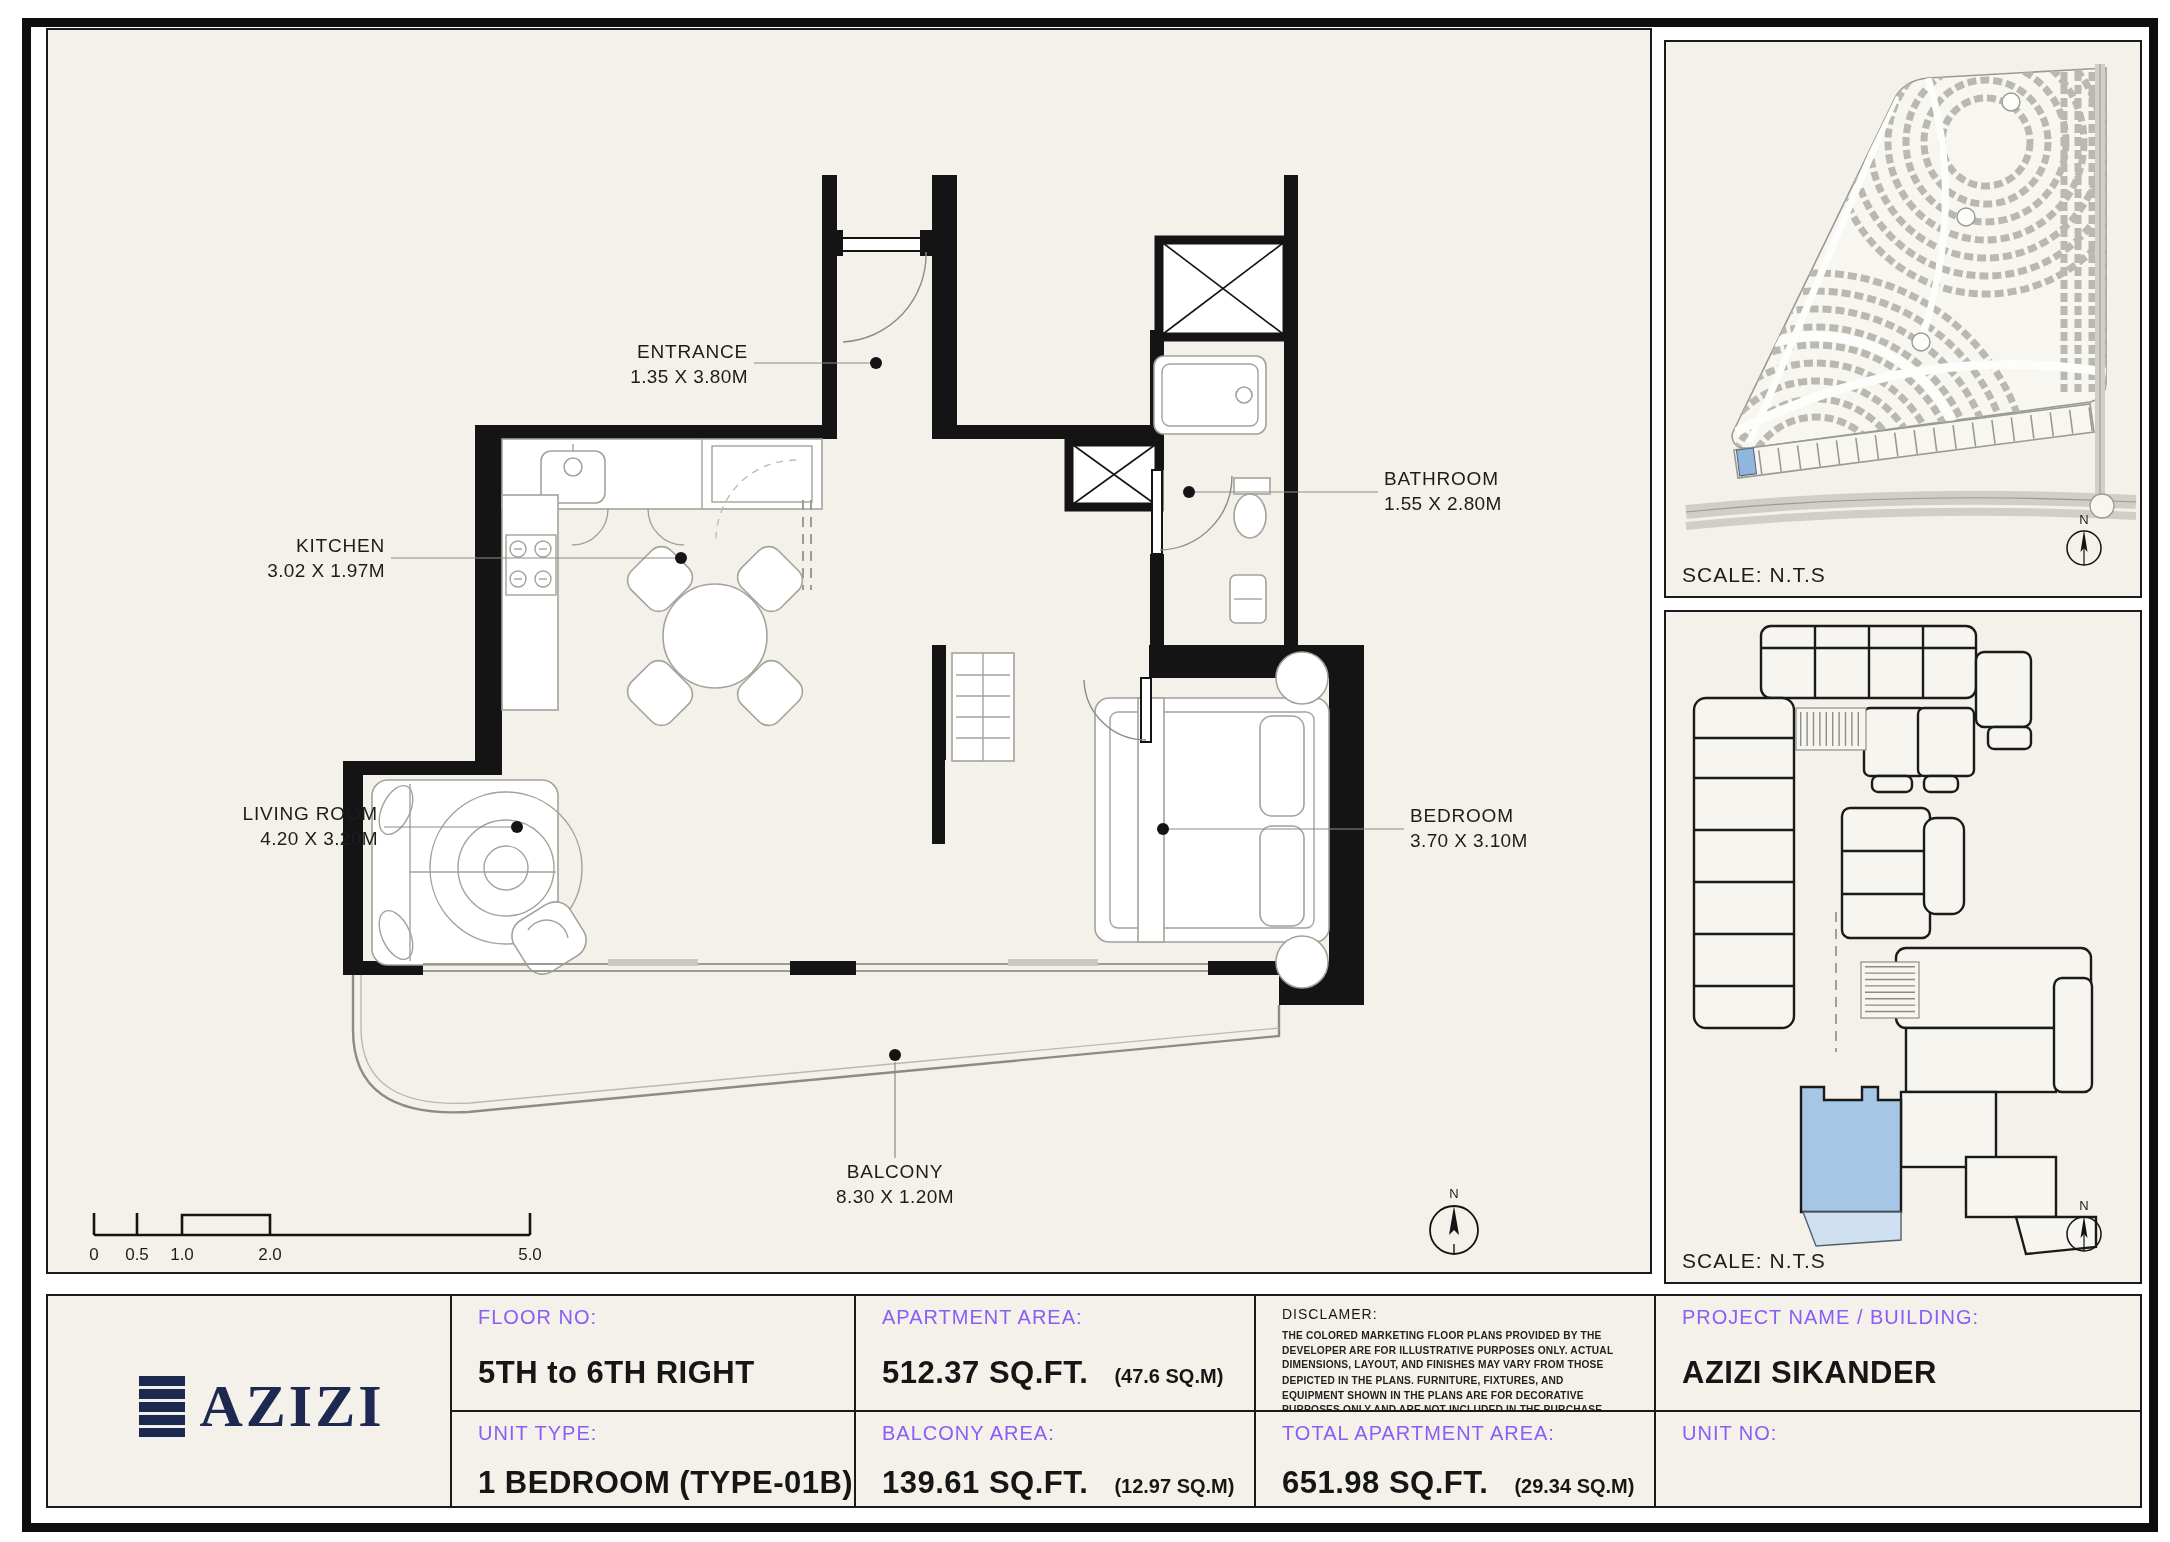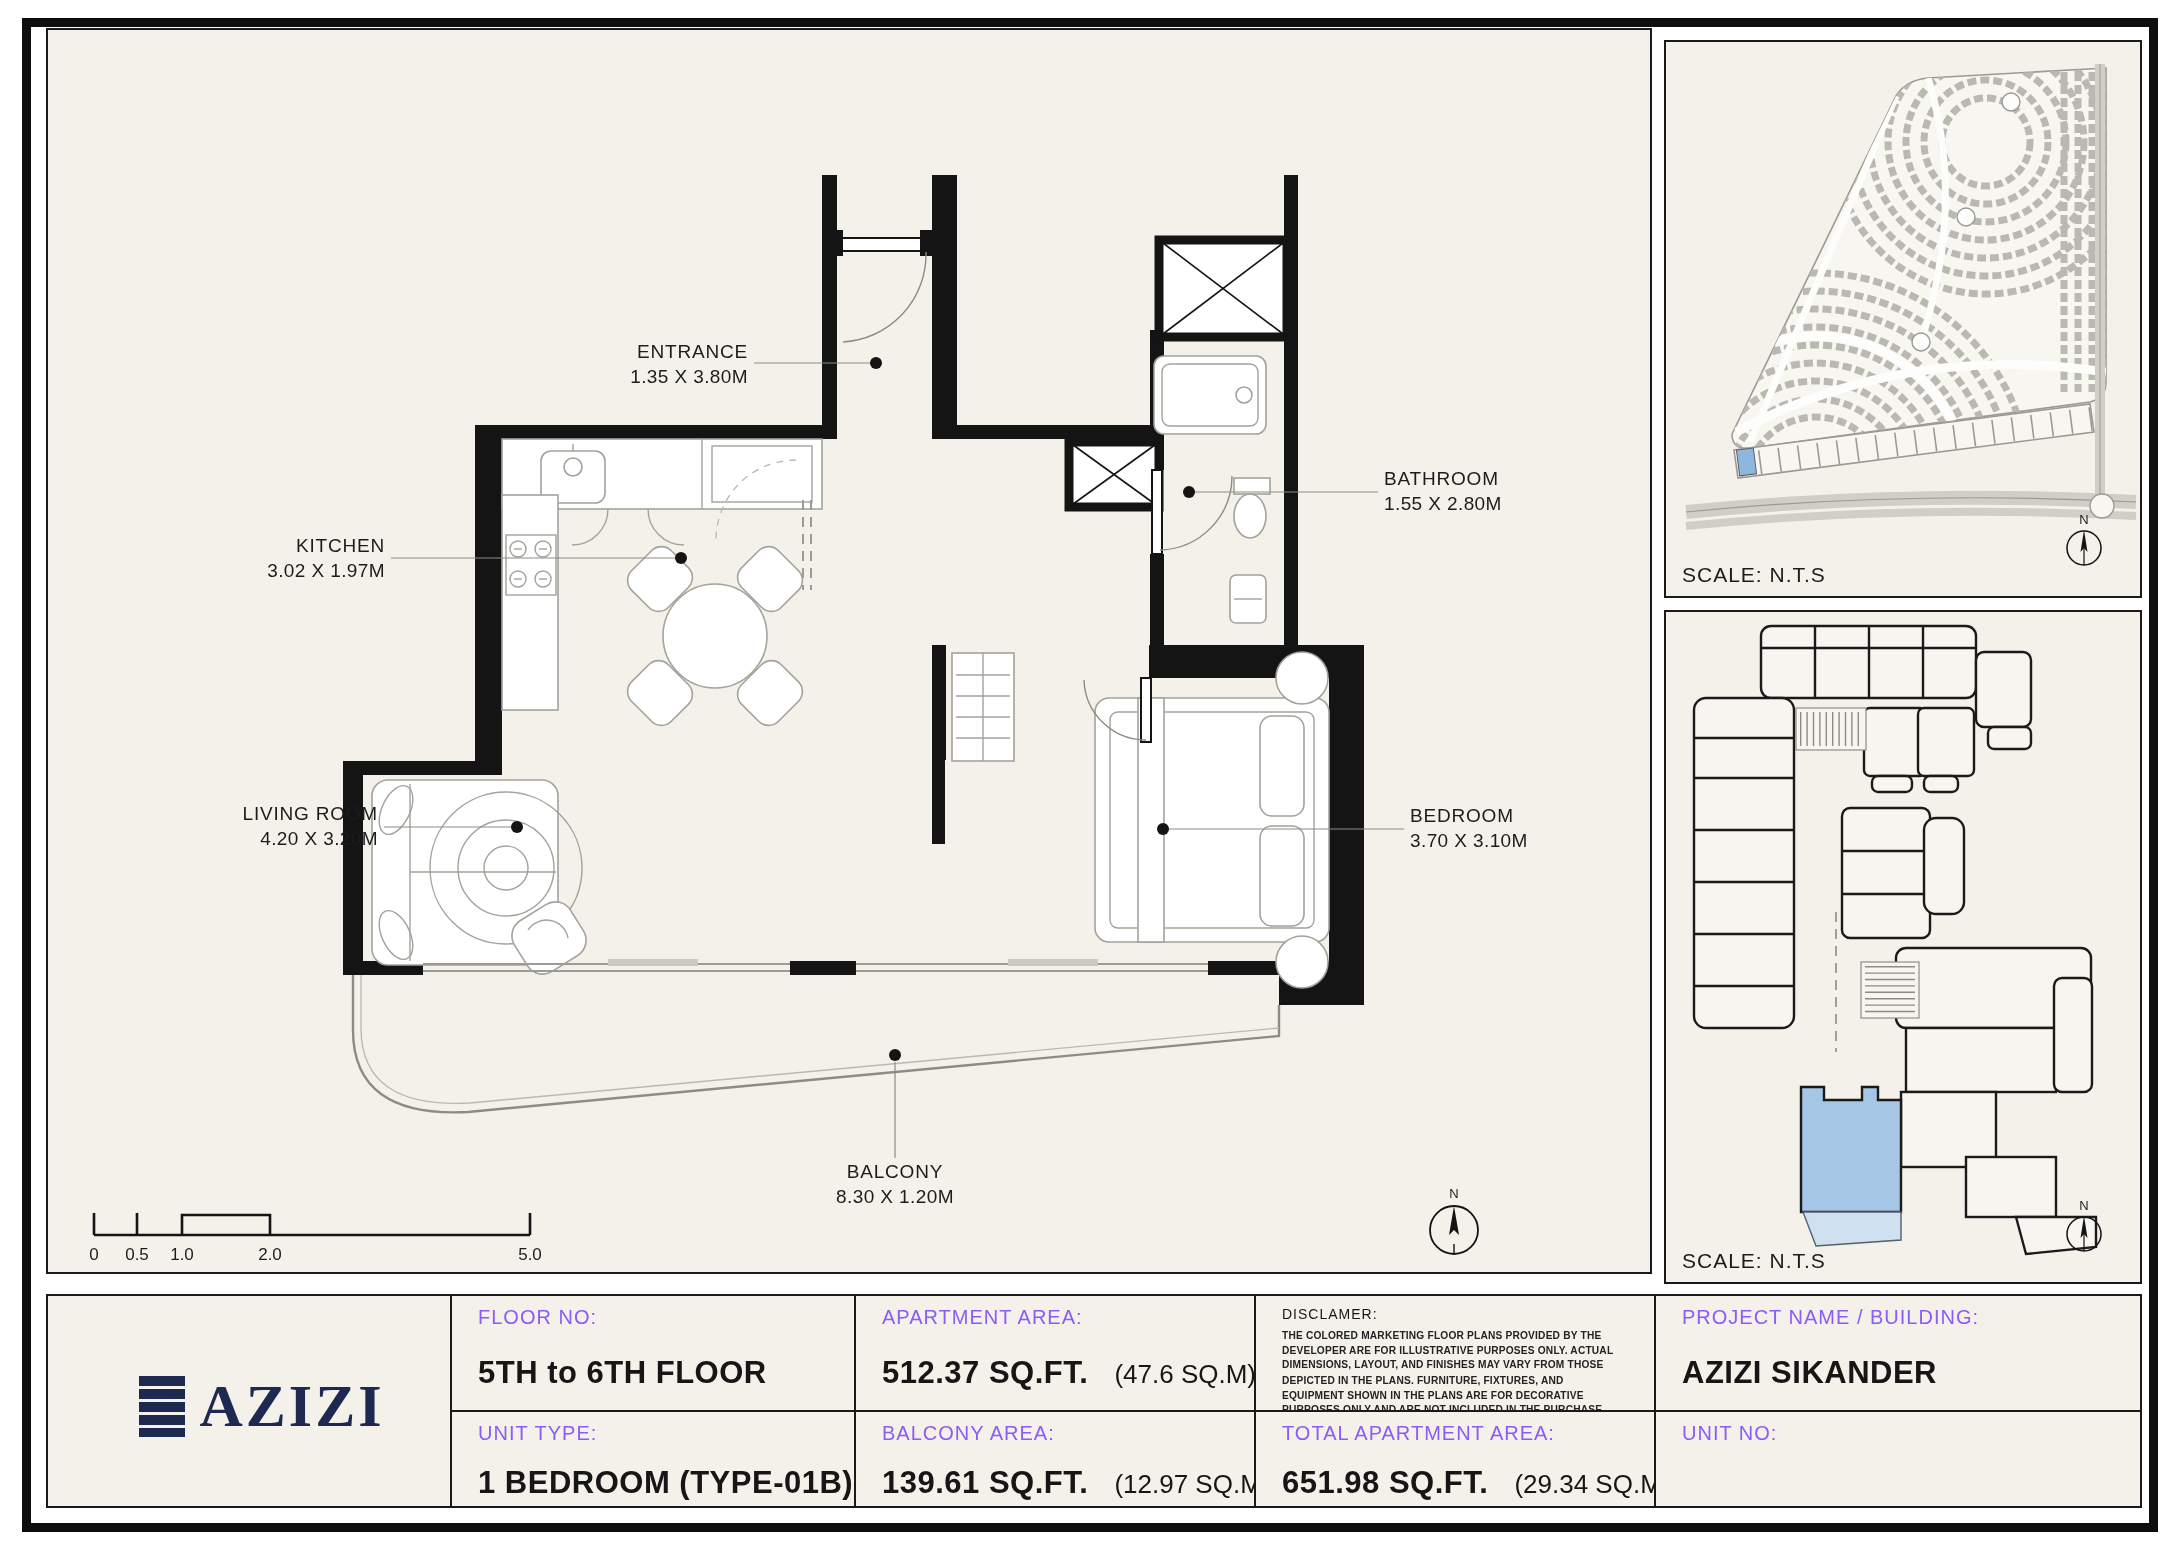--- a/index.html
+++ b/index.html
@@ -11,21 +11,21 @@
   #key-panel{left:1664px;top:610px;width:478px;height:674px;}
   #info-table{left:46px;top:1294px;width:2096px;height:214px;background:#f4f1ea;border:2px solid #1a1a1a;
     position:absolute;box-sizing:border-box;display:grid;grid-template-columns:402px 404px 400px 400px 1fr;
     grid-template-rows:114px 1fr;}
   .cell{border-left:2px solid #1a1a1a;padding:10px 0 0 26px;box-sizing:border-box;overflow:hidden;}
   .cell.r2{border-top:2px solid #1a1a1a;}
   .logo-cell{grid-row:1/3;border-left:none;display:flex;align-items:center;justify-content:center;gap:14px;}
   .cell .lbl{font-size:20px;letter-spacing:1px;color:#8b5cf6;}
   .cell .val{font-size:31px;font-weight:700;letter-spacing:.5px;margin-top:26px;white-space:nowrap;}
   .cell.r2 .val{margin-top:20px;}
-  .val .note{font-size:26px;font-weight:400;margin-left:26px;letter-spacing:0;}
+  .val .note{font-size:20px;font-weight:700;margin-left:26px;letter-spacing:0;}
   .disc-title{font-size:14px;letter-spacing:1px;}
   .disc-body{font-size:10.6px;line-height:1.48;letter-spacing:.2px;margin-top:6px;width:352px;color:#222;
     font-weight:bold;transform:scale(.96);transform-origin:left top;}
   .logo-bars{width:46px;height:61px;background:repeating-linear-gradient(#1d2950 0 9.5px,rgba(0,0,0,0) 9.5px 13px);}
   .logo-text{font-family:"Liberation Serif", serif;font-weight:bold;font-size:60px;color:#1d2950;letter-spacing:3px;}
   svg{display:block;}
   svg text{font-family:"Liberation Sans", sans-serif;fill:#1c1c1c;}
   .room-name{font-size:19px;letter-spacing:.8px;}
   .room-dim{font-size:19px;letter-spacing:.4px;}
   .scale-num{font-size:17px;}
@@ -388,21 +388,21 @@
 </div>
 
 <div id="info-table">
   <div class="cell logo-cell">
     <div class="logo-bars"></div>
     <div class="logo-text">AZIZI</div>
   </div>
 
   <div class="cell">
     <div class="lbl">FLOOR NO:</div>
-    <div class="val">5TH to 6TH FLOOR</div>
+    <div class="val">5TH to 6TH RIGHT</div>
   </div>
 
   <div class="cell">
     <div class="lbl">APARTMENT AREA:</div>
     <div class="val">
       <span>512.37 SQ.FT.</span><span class="note">(47.6 SQ.M)</span>
     </div>
   </div>
 
   <div class="cell">

